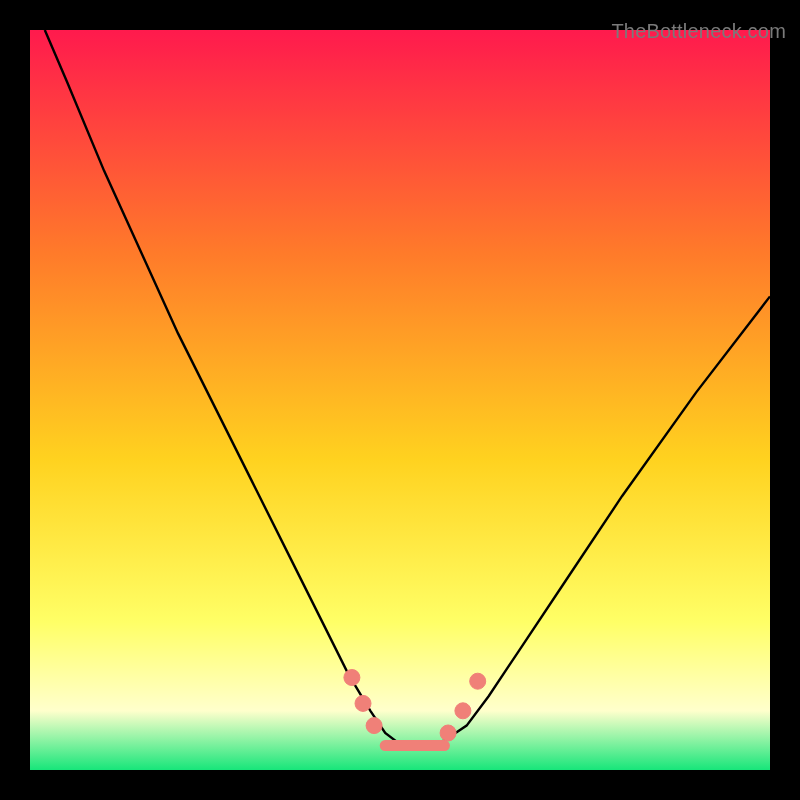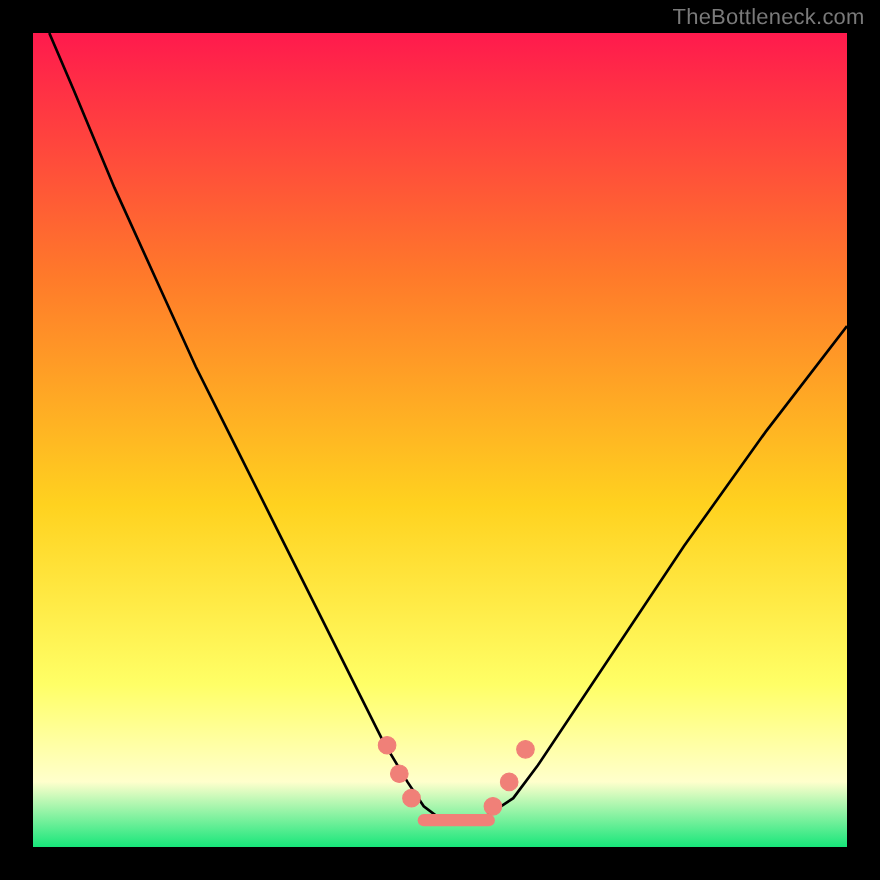--- a/index.html
+++ b/index.html
@@ -36,21 +36,21 @@
   }
   svg.curve {
     position: absolute;
     left: 0;
     top: 0;
     width: 740px;
     height: 740px;
   }
   .source {
     position: absolute;
-    top: 5px;
+    top: 20px;
     right: 14px;
     color: #7a7a7a;
     font-size: 20px;
     font-weight: 500;
     letter-spacing: 0.2px;
   }
 </style>
 </head>
 <body>
 

